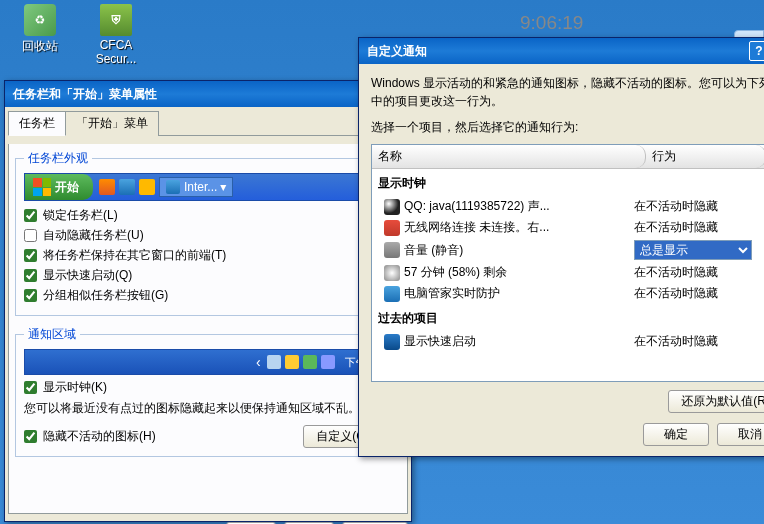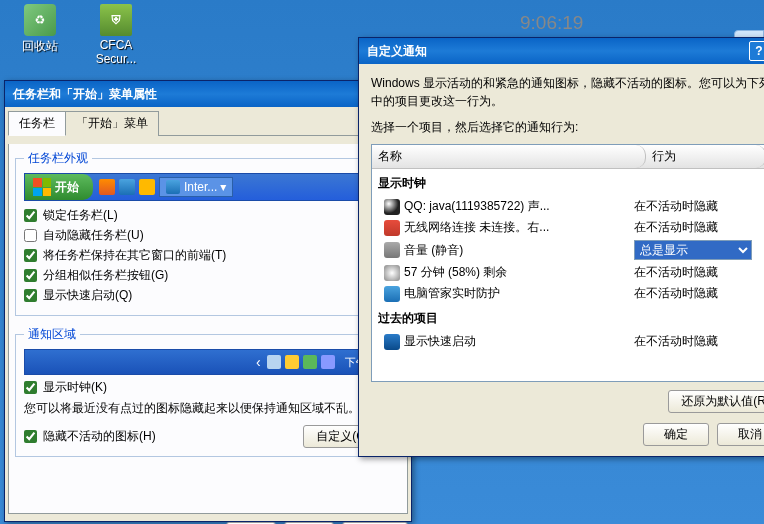--- a/index.html
+++ b/index.html
@@ -140,25 +140,25 @@
         <div class="chk-row">
             <input type="checkbox" style="">
             <span>自动隐藏任务栏(U)</span>
           </div>
         <div class="chk-row">
             <input type="checkbox" checked="" style="">
             <span>将任务栏保持在其它窗口的前端(T)</span>
           </div>
         <div class="chk-row">
             <input type="checkbox" checked="" style="">
+            <span>显示快速启动(Q)</span>
+          </div>
+        <div class="chk-row">
+            <input type="checkbox" checked="" style="">
             <span>分组相似任务栏按钮(G)</span>
-          </div>
-        <div class="chk-row">
-            <input type="checkbox" checked="" style="">
-            <span>显示快速启动(Q)</span>
           </div>
       </fieldset>
       <fieldset>
         <legend>通知区域</legend>
         <div class="preview-tray">
           <span class="tray-caret">‹</span>
           <div class="tray-ico" style="background:#b8d4f0;"></div>
           <div class="tray-ico" style="background:#ffcc33;"></div>
           <div class="tray-ico" style="background:#5bb85b;"></div>
           <div class="tray-ico" style="background:#8899ff;"></div>

